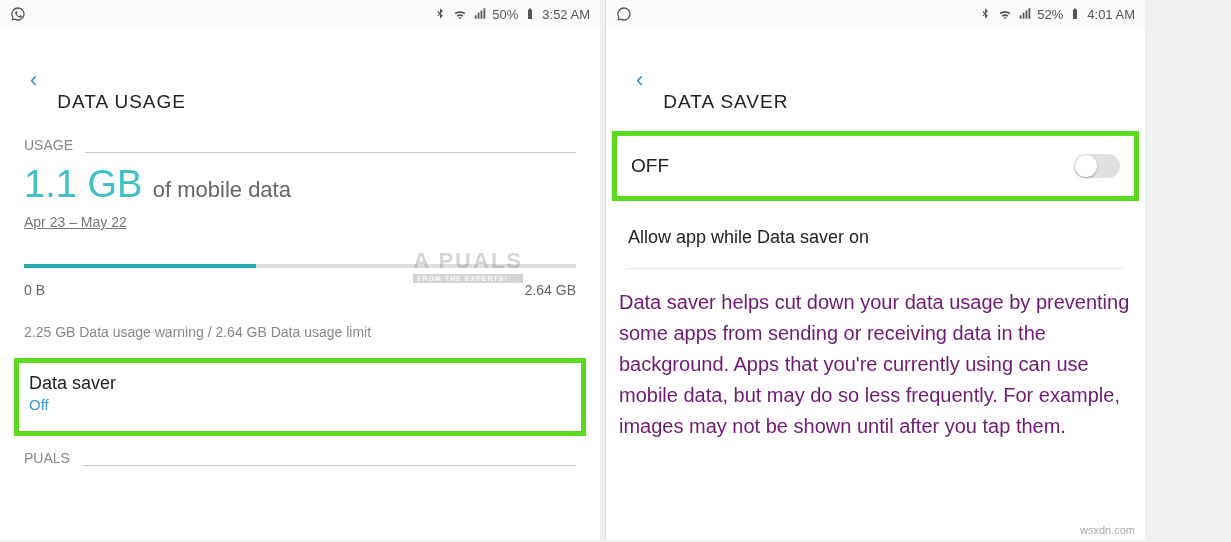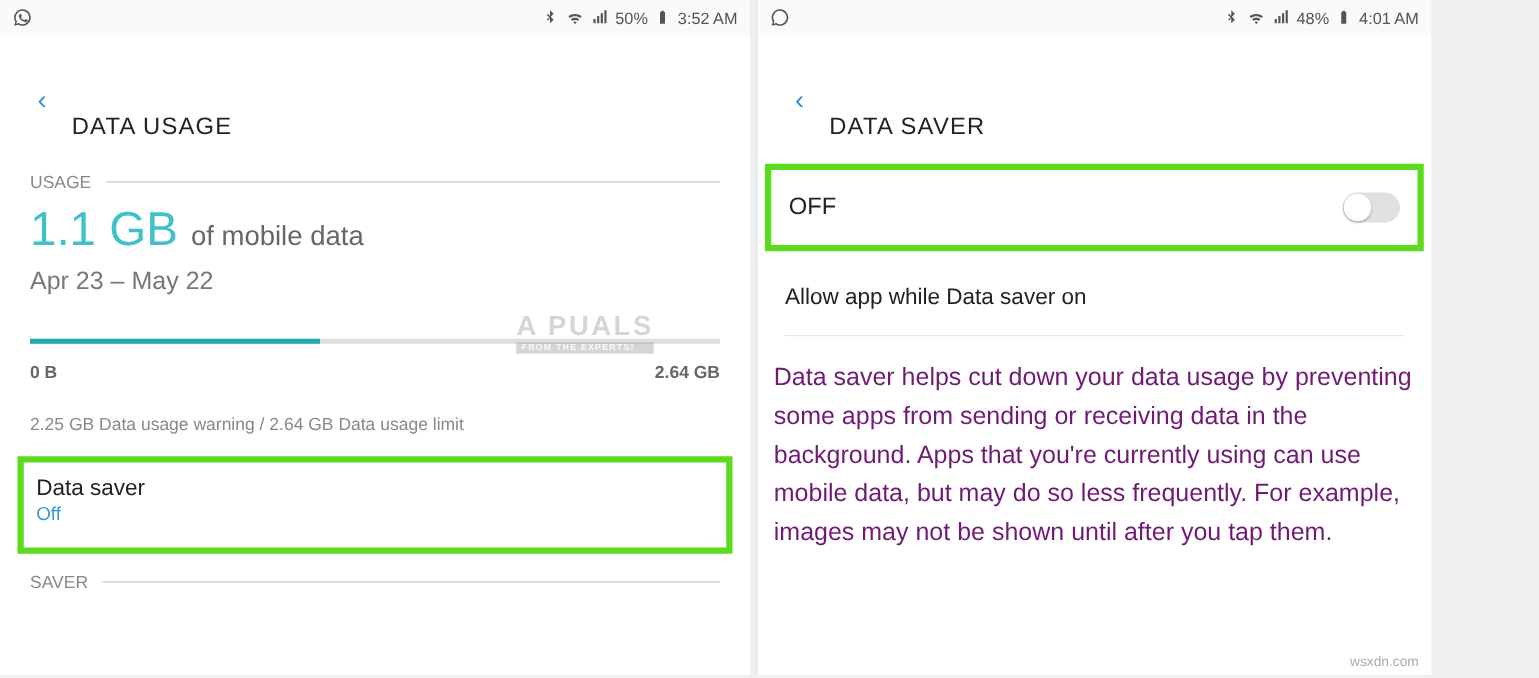--- a/index.html
+++ b/index.html
@@ -44,21 +44,21 @@
     }
     .header-title {
       font-weight: 400;
       font-size: 19px;
       letter-spacing: 1px;
       color: #222;
       margin-top: 45px;
     }
     .section-label-row {
       display: flex;
-      align-items: center;
+      align-items: flex-end;
       padding: 0 24px;
       margin-top: 10px;
     }
     .section-label {
       font-size: 14px;
       color: #888;
     }
     .section-line {
       flex: 1;
       height: 1px;
@@ -72,23 +72,24 @@
       font-weight: 400;
       display: inline;
     }
     .usage-caption {
       font-size: 22px;
       color: #666;
       display: inline;
       margin-left: 6px;
     }
     .usage-range {
-      font-size: 20px;
+      font-size: 14px;
       color: #777;
       margin-top: 8px;
+      text-decoration: underline;
     }
     .bar-wrap {
       margin: 28px 24px 6px 24px;
       position: relative;
       width: calc(100% - 48px);
     }
     .bar-track {
       height: 4px;
       background: #ddd;
       width: 100%;
@@ -98,21 +99,20 @@
       height: 4px;
       background: #20aab0;
       width: 42%;
     }
     .bar-labels {
       display: flex;
       justify-content: space-between;
       font-size: 14px;
       color: #666;
       margin-top: 14px;
-      font-weight: bold;
     }
     .watermark {
       position: absolute;
       right: 77px;
       top: 248px;
       opacity: 0.3;
       font-family: Arial, sans-serif;
       font-size: 22px;
       font-weight: bold;
       color: #777;
@@ -248,21 +248,21 @@
   </div>
 
   <div class="warning-text">2.25 GB Data usage warning / 2.64 GB Data usage limit</div>
 
   <div class="highlighted">
     <div class="item-title">Data saver</div>
     <div class="item-sub">Off</div>
   </div>
 
   <div class="section-label-row" style="margin-top:14px">
-    <span class="section-label">SAVER</span>
+    <span class="section-label">PUALS</span>
     <div class="section-line"></div>
   </div>
 </div>
 
 <div class="phone phone-right">
   <div class="status-bar">
     <div class="status-left">
       <span class="status-icon">
         <svg viewBox="0 0 24 24" width="16" height="16" fill="#555">
             <path d="M12 2a10 10 0 00-8.6 15.1L2 22l5-1.3A10 10 0 1012 2zm0 2a8 8 0 11-4.1 14.9l-.4-.2-3 .8.8-2.9-.2-.4A8 8 0 0112 4z"></path>
@@ -279,21 +279,21 @@
       <span class="status-icon">
         <svg viewBox="0 0 24 24" width="16" height="16" fill="#555">
             <path d="M12 20l-2-2.5c1.1-.9 2.9-.9 4 0L12 20zm-5-6c2.8-2.3 7.2-2.3 10 0l-1.7 2c-1.9-1.5-4.7-1.5-6.6 0L7 14zm-3-3.5c4.4-3.6 11.6-3.6 16 0l-1.7 2c-3.5-2.8-9.1-2.8-12.6 0L4 10.5z"></path>
           </svg>
       </span>
       <span class="status-icon">
         <svg viewBox="0 0 24 24" width="14" height="14" fill="#555">
             <path d="M3 20h3v-6H3v6zm5 0h3V10H8v10zm5 0h3V6h-3v14zm5 0h3V2h-3v18z"></path>
           </svg>
       </span>
-      <span>48%</span>
+      <span>52%</span>
       <span class="status-icon">
         <svg viewBox="0 0 24 24" width="12" height="16" fill="#555">
             <path d="M15 3h-1V1h-4v2H9a1 1 0 00-1 1v17a1 1 0 001 1h6a1 1 0 001-1V4a1 1 0 00-1-1zm-1 10H10v7h4v-7z"></path>
           </svg>
       </span>
       <span>4:01 AM</span>
     </div>
   </div>
 
   <div class="header">

